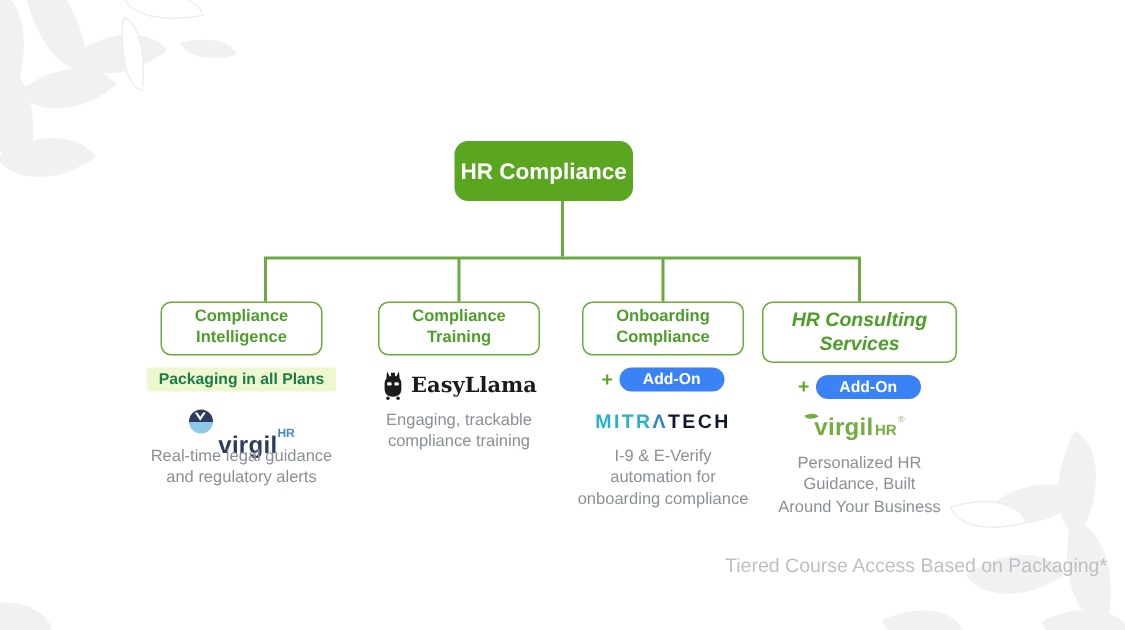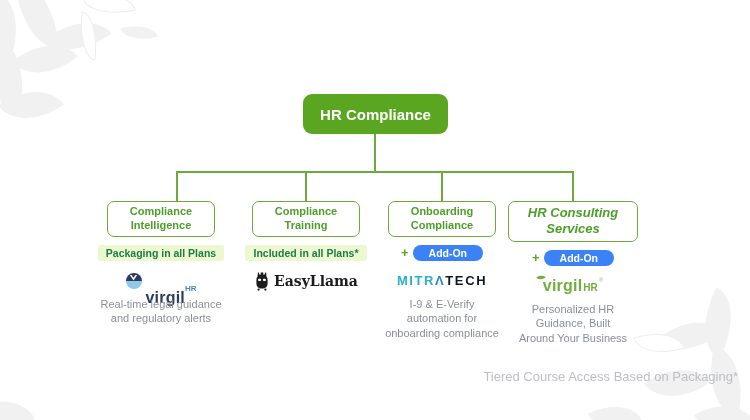--- a/index.html
+++ b/index.html
@@ -7,21 +7,21 @@
     position:relative;width:750px;height:420px;overflow:hidden;background:#ffffff;
     font-family:"Liberation Sans","DejaVu Sans",sans-serif;
   }
   
   .leaf{position:absolute;background:#f1f1f2;border-radius:0 100% 0 100%;}
   .leaf.outline{background:#ffffff;border:1px solid #ededee;}
   
   .line{position:absolute;background:#6caa3d;}
   
   .root-box{
-    position:absolute;left:303px;top:94px;width:145px;height:40px;
+    position:absolute;left:303px;top:94px;width:119px;height:40px;
     background:#5ba620;border-radius:9px;display:flex;align-items:center;justify-content:center;
     color:#ffffff;font-weight:bold;font-size:15px;
   }
   
   .col{position:absolute;top:201px;width:150px;display:flex;flex-direction:column;align-items:center;text-align:center;}
   .node-box{
     box-sizing:border-box;width:108px;min-height:34px;border:1.5px solid #6caa3d;border-radius:7px;
     background:#fff;display:flex;align-items:center;justify-content:center;
     color:#4e9e2a;font-weight:bold;font-size:11px;line-height:1.25;padding:3px 6px;
   }
@@ -121,33 +121,32 @@
       <span class="virgil-sub">HR</span>
     </div>
     <div class="desc">Real-time legal guidance
 and regulatory alerts</div>
   </div>
 
   <div class="col" style="left:231px;">
     <div class="node-box">
       <span>Compliance Training</span>
     </div>
-    <div class="badge-row">
-      <span class="badge-included">Included in all Plans*</span>
-    </div>
     <div class="logo-row easyllama">
       <svg width="16" height="20" viewBox="0 0 18 22" aria-hidden="true">
         <path d="M4.5 0.5 L6.5 4 L7.5 4 L7.5 1.5 L10.5 1.5 L10.5 4 L11.5 4 L13.5 0.5 L14 6 C15.3 7.2 15.3 9 15.3 11 L15.3 13.5 C15.3 17.5 13 19.5 9 19.5 C5 19.5 2.7 17.5 2.7 13.5 L2.7 11 C2.7 9 2.7 7.2 4 6 Z" fill="#1c1c1c"></path>
         <rect x="4.6" y="8.6" width="3.4" height="2.4" rx="1" fill="#ffffff"></rect>
         <rect x="10" y="8.6" width="3.4" height="2.4" rx="1" fill="#ffffff"></rect>
         <circle cx="5.2" cy="20.6" r="1.3" fill="#1c1c1c"></circle>
         <circle cx="12.8" cy="20.6" r="1.3" fill="#1c1c1c"></circle>
       </svg>
       <span class="easyllama-text">EasyLlama</span>
     </div>
+    <div class="desc">Engaging, trackable
+compliance training</div>
   </div>
 
   <div class="col" style="left:367px;">
     <div class="node-box">
       <span>Onboarding Compliance</span>
     </div>
     <div class="badge-row">
       <span class="plus">+</span>
       <span class="addon-pill">Add-On</span>
     </div>

